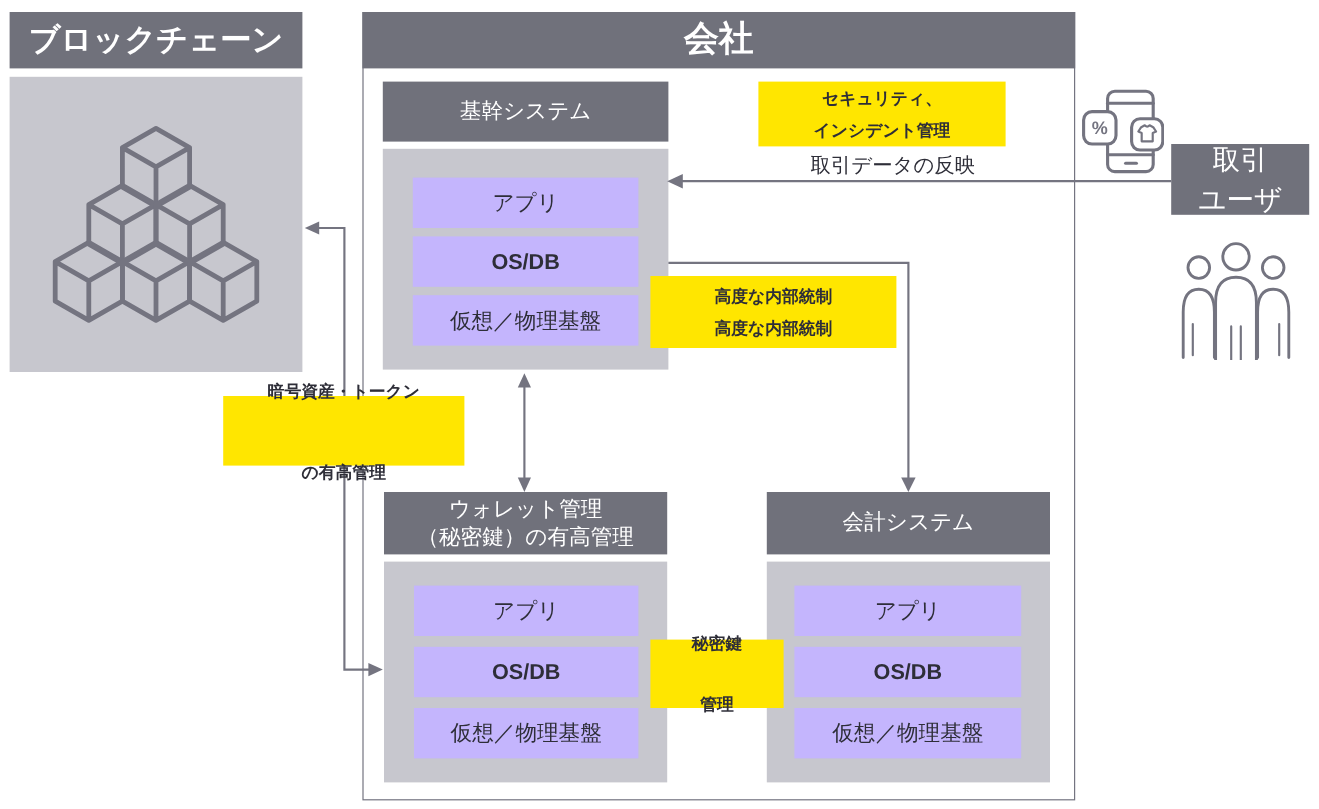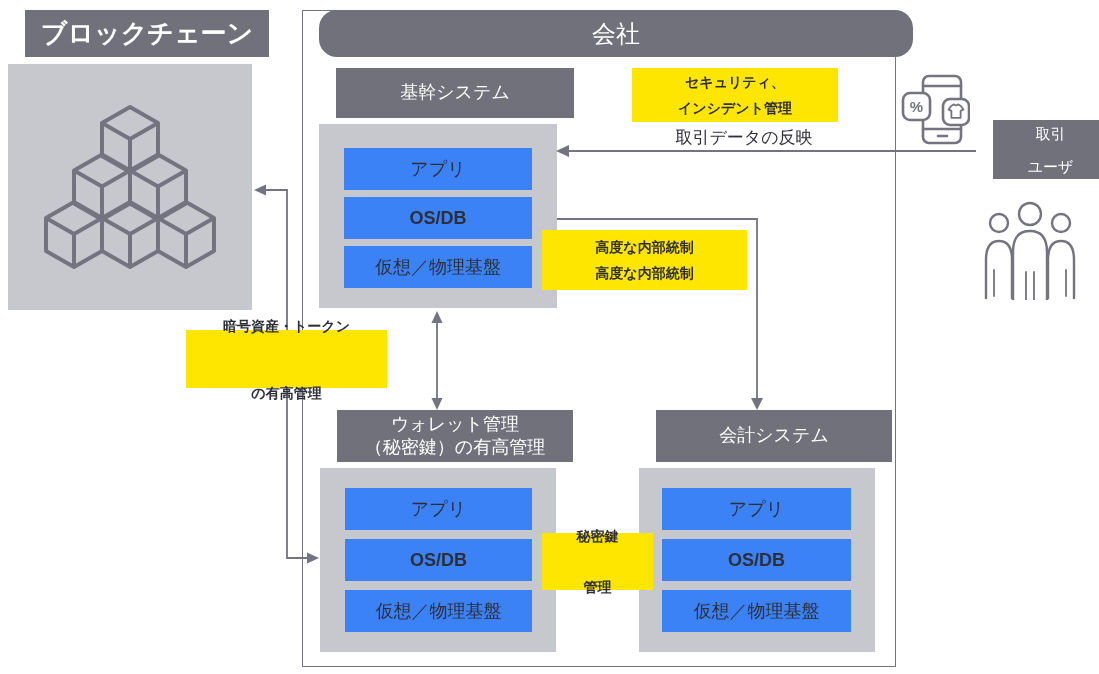--- a/index.html
+++ b/index.html
@@ -3,25 +3,25 @@
 <meta charset="utf-8">
 <style>
   html,body{margin:0;padding:0;background:#ffffff;}
   #canvas{
     position:relative;width:1099px;height:674px;background:#ffffff;overflow:hidden;
     font-family:"Liberation Sans","DejaVu Sans",sans-serif;color:#2e2e38;
   }
   .abs{position:absolute;box-sizing:border-box;}
   .hdr{
     background:#70717b;color:#ffffff;display:flex;align-items:center;justify-content:center;
-    text-align:center;line-height:1.3;margin-left:17px;
+    text-align:center;line-height:1.3;
   }
   .container{background:#c7c7ce;}
   .wbox{
-    background:#3b82f6;display:flex;align-items:center;justify-content:center;
+    background:#c4b5fd;display:flex;align-items:center;justify-content:center;
     font-size:18px;color:#2e2e38;
   }
   .wbox.bold{font-weight:700;}
   .ylabel{
     background:#ffe600;color:#2e2e38;font-weight:700;font-size:14px;line-height:26px;
     display:flex;flex-direction:column;align-items:center;justify-content:center;
     text-align:right;z-index:3;
   }
   .company-border{border:1.5px solid #747480;background:transparent;z-index:1;}
   .note{font-size:17px;color:#2e2e38;text-align:center;z-index:2;}
@@ -49,21 +49,21 @@
 
           <path d="M66,138 l28,16 v33 l-28,16 l-28,-16 v-33 Z M38,154 l28,16 l28,-16 M66,170 v33"></path>
           <path d="M122,138 l28,16 v33 l-28,16 l-28,-16 v-33 Z M94,154 l28,16 l28,-16 M122,170 v33"></path>
           <path d="M178,138 l28,16 v33 l-28,16 l-28,-16 v-33 Z M150,154 l28,16 l28,-16 M178,170 v33"></path>
         </g>
       </g>
     </svg>
   </div>
 
   <div class="abs company-border" style="left:302px;top:10px;width:594px;height:657px;"></div>
-  <div class="abs hdr" style="left:302px;top:10px;width:594px;height:47px;font-size:24px;font-weight:400;z-index:1;border-radius:18px;">
+  <div class="abs hdr" style="left:302px;top:10px;width:594px;height:47px;font-size:29px;font-weight:700;z-index:1;">
     <span>会社</span>
   </div>
 
   <div class="abs hdr" style="left:319px;top:68px;width:238px;height:50px;font-size:18px;">
     <span>基幹システム</span>
   </div>
   <div class="abs container" style="left:319px;top:124px;width:238px;height:184px;"></div>
   <div class="abs wbox" style="left:344px;top:148px;width:188px;height:42px;">アプリ</div>
   <div class="abs wbox bold" style="left:344px;top:197px;width:188px;height:42px;">OS/DB</div>
   <div class="abs wbox" style="left:344px;top:246px;width:188px;height:42px;">仮想／物理基盤</div>
@@ -97,21 +97,21 @@
     <span>暗号資産・トークン</span>
     <span>の有高管理</span>
   </div>
   <div class="abs ylabel" style="left:542px;top:533px;width:111px;height:57px;gap:25px;">
     <span>秘密鍵</span>
     <span>管理</span>
   </div>
 
   <div class="abs note" style="left:644px;top:126px;width:200px;">取引データの反映</div>
 
-  <div class="abs hdr" style="left:976px;top:120px;width:115px;height:59px;font-size:15px;font-weight:500;flex-direction:column;line-height:33px;">
+  <div class="abs hdr" style="left:976px;top:120px;width:115px;height:59px;font-size:23px;font-weight:500;flex-direction:column;line-height:33px;">
     <span>取引</span>
     <span>ユーザ</span>
   </div>
 
   <div class="abs" style="left:900px;top:72px;width:70px;height:76px;">
     <svg width="70" height="76" viewBox="0 0 70 76">
       <g fill="none" stroke="#747480" stroke-width="2.6" stroke-linecap="round" stroke-linejoin="round">
         <rect x="23" y="4" width="38" height="67" rx="6" fill="#ffffff"></rect>
         <line x1="23" y1="14" x2="61" y2="14"></line>
         <line x1="23" y1="57" x2="61" y2="57"></line>

